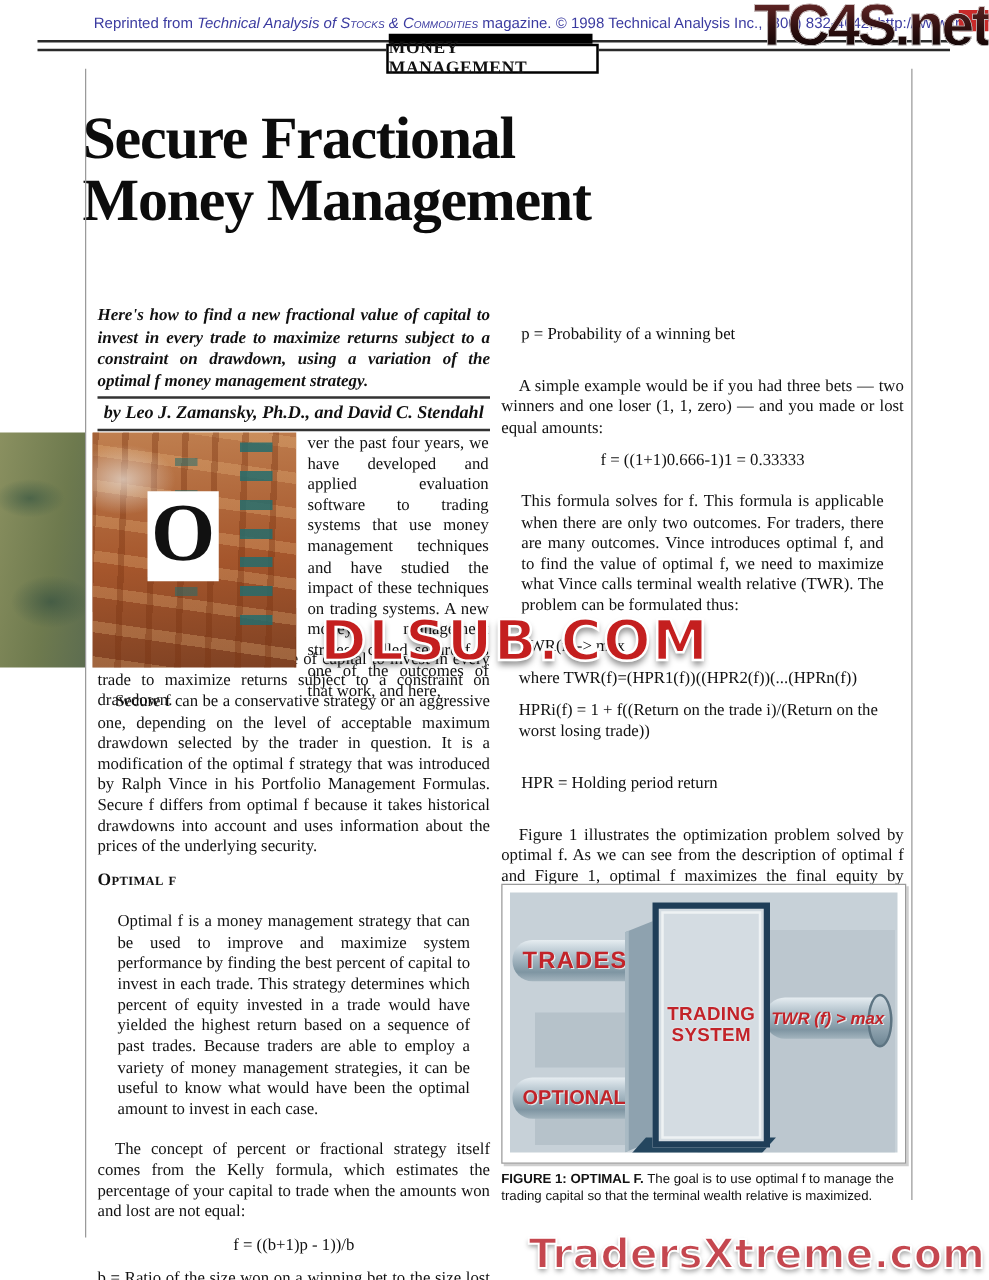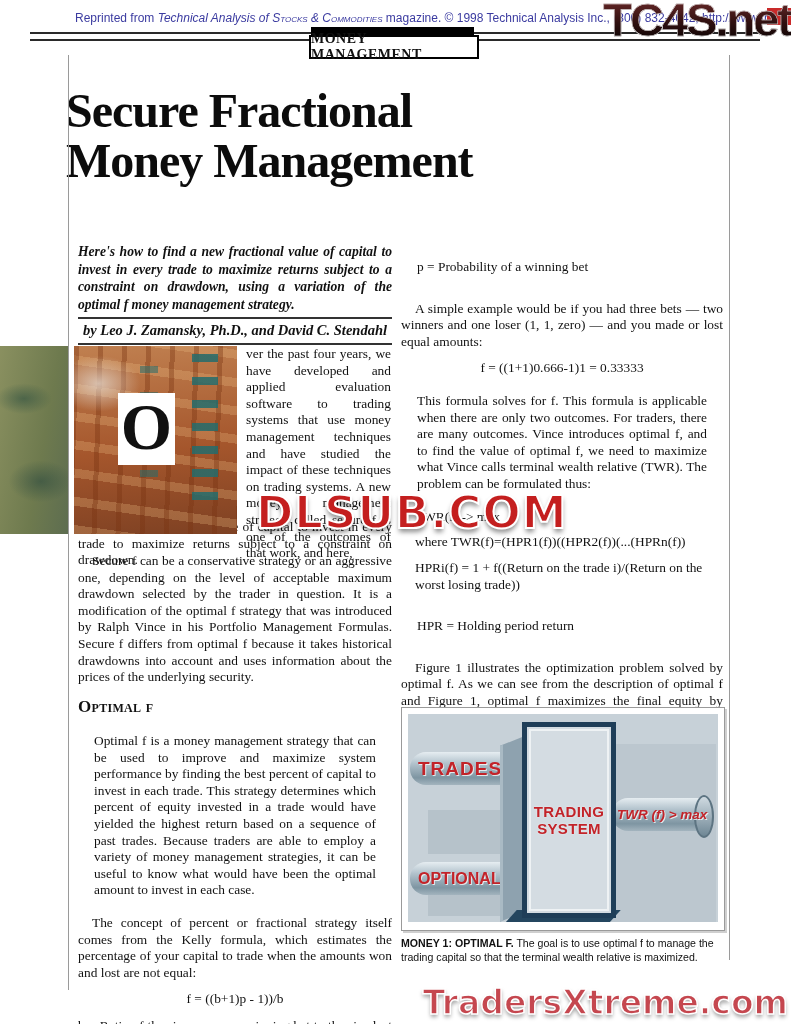--- a/index.html
+++ b/index.html
@@ -36,21 +36,21 @@
   .col{position:absolute;font-size:13.4px;line-height:1.24;text-align:justify;}
   .intro{left:78px;top:243px;width:314px;font-style:italic;font-weight:bold;font-size:13.6px;line-height:1.3;}
   .byline{position:absolute;left:78px;top:317px;width:314px;border-top:2px solid #333;border-bottom:2px solid #333;
           padding:3px 0 4px 0;text-align:center;font-weight:bold;font-style:italic;font-size:14.5px;}
   .p-ind{text-indent:14px;margin:0;}
   .p-noind{text-indent:0;margin:16px;}
   .formula{text-align:center;margin:10px 0;font-size:13.4px;}
   .hang{padding-left:16px;text-indent:-16px;margin:8px 0 0 0;}
   .eqline{margin:9px 0 0 14px;text-align:left;}
   .sp{height:9px;}
-  .opt-head{font-weight:bold;font-variant:small-caps;font-size:17px;letter-spacing:.3px;margin:10px 0 2px 0;text-align:left;}
+  .opt-head{font-weight:bold;font-variant:small-caps;font-size:14px;letter-spacing:.3px;margin:10px 0 2px 0;text-align:left;}
 
   .para1a{left:246px;top:346px;width:145px;}
   .para1b{left:78px;top:519px;width:314px;}
   .leftflow{left:78px;top:553px;width:314px;}
   .rightflow{left:401px;top:243px;width:322px;}
 
   
   .art-green{position:absolute;left:0;top:346px;width:68px;height:188px;z-index:2;
     background:
       radial-gradient(ellipse 40px 22px at 35% 28%,rgba(52,84,66,.65),transparent 70%),
@@ -191,18 +191,18 @@
       </div>
       <div class="box-front">
         <span class="inner"></span>
         <div class="syslabel">
           <div>TRADING</div>
           <div>SYSTEM</div>
         </div>
       </div>
     </div>
   </div>
-  <div class="caption"><b>MONEY 1: OPTIMAL F.</b><span> The goal is to use optimal f to manage the trading capital so that the terminal wealth relative is maximized.</span></div>
+  <div class="caption"><b>FIGURE 1: OPTIMAL F.</b><span> The goal is to use optimal f to manage the trading capital so that the terminal wealth relative is maximized.</span></div>
 
   <div class="wm txtreme">TradersXtreme.com</div>
   <div class="wm dlsub">DLSUB.COM</div>
 
 </div>
 
 </body></html>

